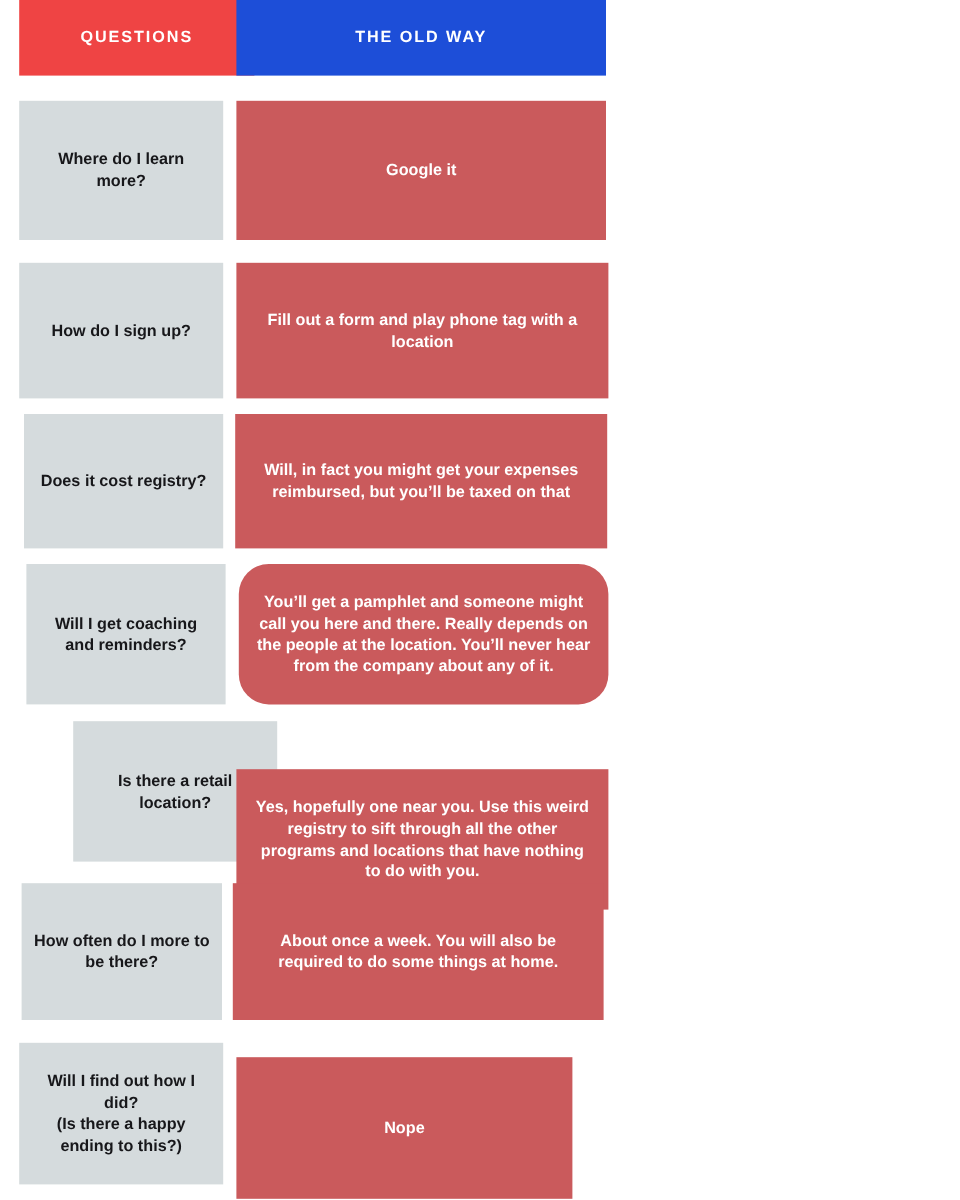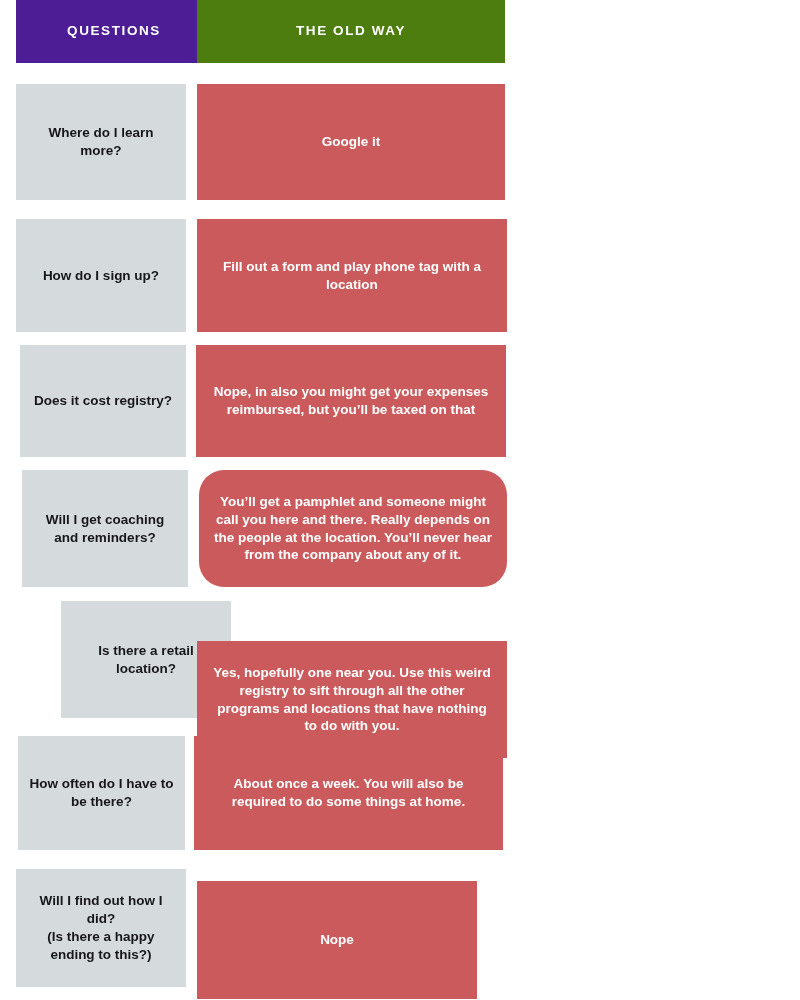--- a/index.html
+++ b/index.html
@@ -42,26 +42,26 @@
     font-size: 13.5px;
     letter-spacing: 1.6px;
     text-transform: uppercase;
     text-align: center;
     line-height: 1.2;
     padding: 0 8px;
   }
   .header-cell.questions {
     left: 16px;
     width: 196px;
-    background: #4c1d95;
+    background: #ef4444;
   }
   .header-cell.oldway {
     left: 197px;
     width: 308px;
-    background: #4d7c0f;
+    background: #1d4ed8;
   }
 
   
   .row {
     position: absolute;
     left: 0;
     width: 800px;
   }
   .cell {
     position: absolute;
@@ -121,21 +121,21 @@
     <div class="cell a" style="left:197px; top:0; width:310px; height:113px;">
       <span class="txt">Fill out a form and play phone tag with a location</span>
     </div>
   </div>
 
   <div class="row" style="top:345px; height:112px;">
     <div class="cell q" style="left:20px; top:0; width:166px; height:112px;">
       <span class="txt">Does it cost registry?</span>
     </div>
     <div class="cell a" style="left:196px; top:0; width:310px; height:112px;">
-      <span class="txt">Nope, in also you might get your expenses reimbursed, but you’ll be taxed on that</span>
+      <span class="txt">Will, in fact you might get your expenses reimbursed, but you’ll be taxed on that</span>
     </div>
   </div>
 
   <div class="row" style="top:470px; height:117px;">
     <div class="cell q" style="left:22px; top:0; width:166px; height:117px;">
       <span class="txt">Will I get coaching and reminders?</span>
     </div>
     <div class="cell a" style="left:199px; top:0; width:308px; height:117px;border-radius:25px;">
       <span class="txt">You’ll get a pamphlet and someone might call you here and there. Really depends on the people at the location. You’ll never hear from the company about any of it.</span>
     </div>
@@ -145,21 +145,21 @@
     <div class="cell q" style="left:20px; top:0; width:170px; height:117px;margin-left:41px;">
       <span class="txt">Is there a retail location?</span>
     </div>
     <div class="cell a" style="left:197px; top:0; width:310px; height:117px;margin-top:40px;">
       <span class="txt">Yes, hopefully one near you. Use this weird registry to sift through all the other programs and locations that have nothing to do with you.</span>
     </div>
   </div>
 
   <div class="row" style="top:736px; height:114px;">
     <div class="cell q" style="left:18px; top:0; width:167px; height:114px;">
-      <span class="txt">How often do I have to be there?</span>
+      <span class="txt">How often do I more to be there?</span>
     </div>
     <div class="cell a" style="left:194px; top:0; width:309px; height:114px;">
       <span class="txt">About once a week. You will also be required to do some things at home.</span>
     </div>
   </div>
 
   <div class="row" style="top:869px; height:118px;padding-left:36px;">
     <div class="cell q" style="left:16px; top:0; width:170px; height:118px;">
       <span class="txt">Will I find out how I did?
 (Is there a happy ending to this?)</span>

